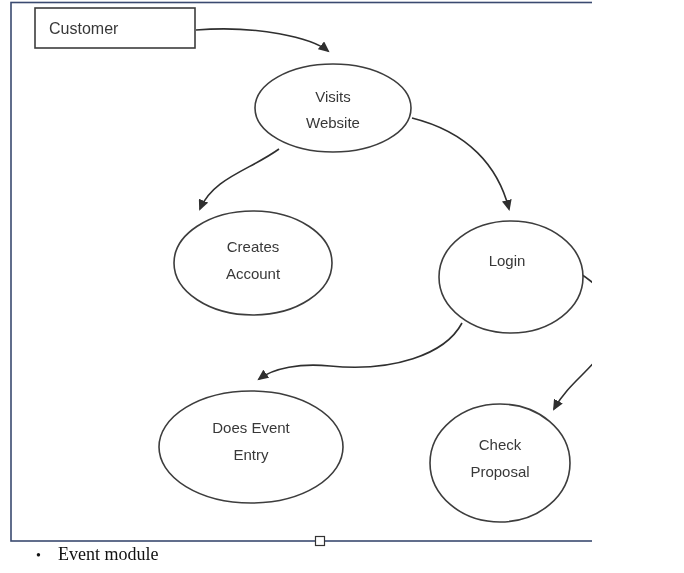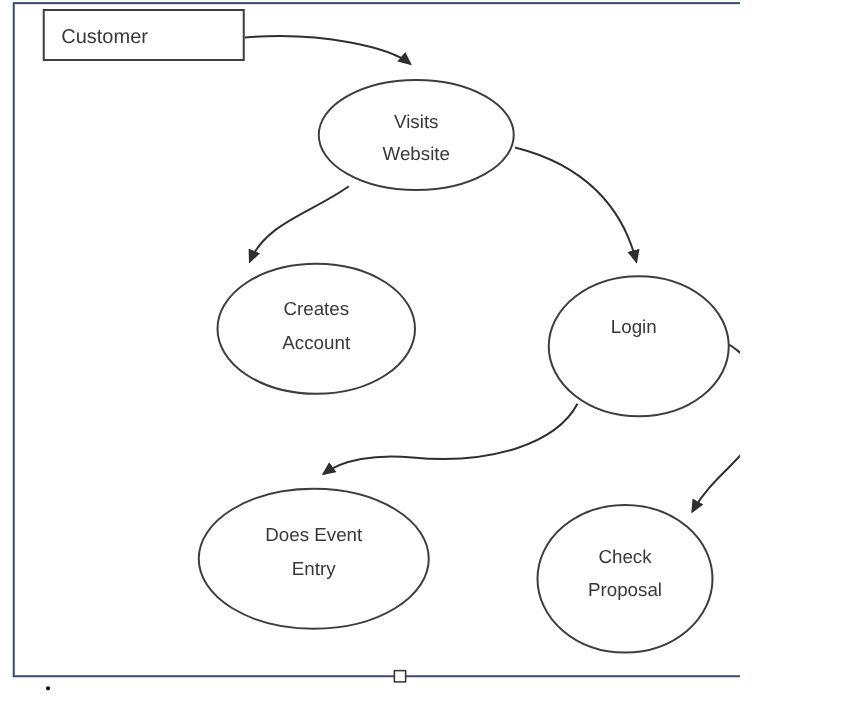--- a/index.html
+++ b/index.html
@@ -90,15 +90,16 @@
 
     <g fill="#ffffff" stroke="#333333" stroke-width="1.2">
       <rect x="623.5" y="266" width="9" height="9"></rect>
       <rect x="315.5" y="536.5" width="9" height="9"></rect>
       <rect x="623.5" y="536.5" width="9" height="9"></rect>
     </g>
   </svg>
 
   <div class="caption">
     <span class="bullet">•</span>
+    <span>Event module</span>
   </div>
 
 </div>
 
 </body></html>

